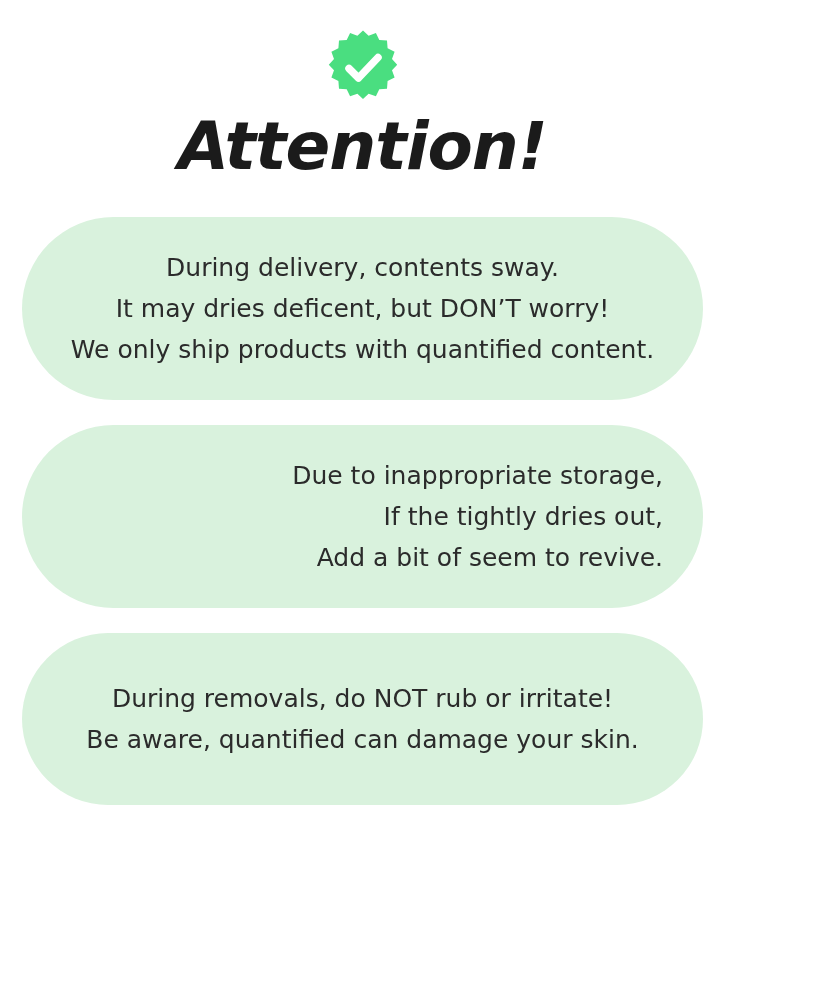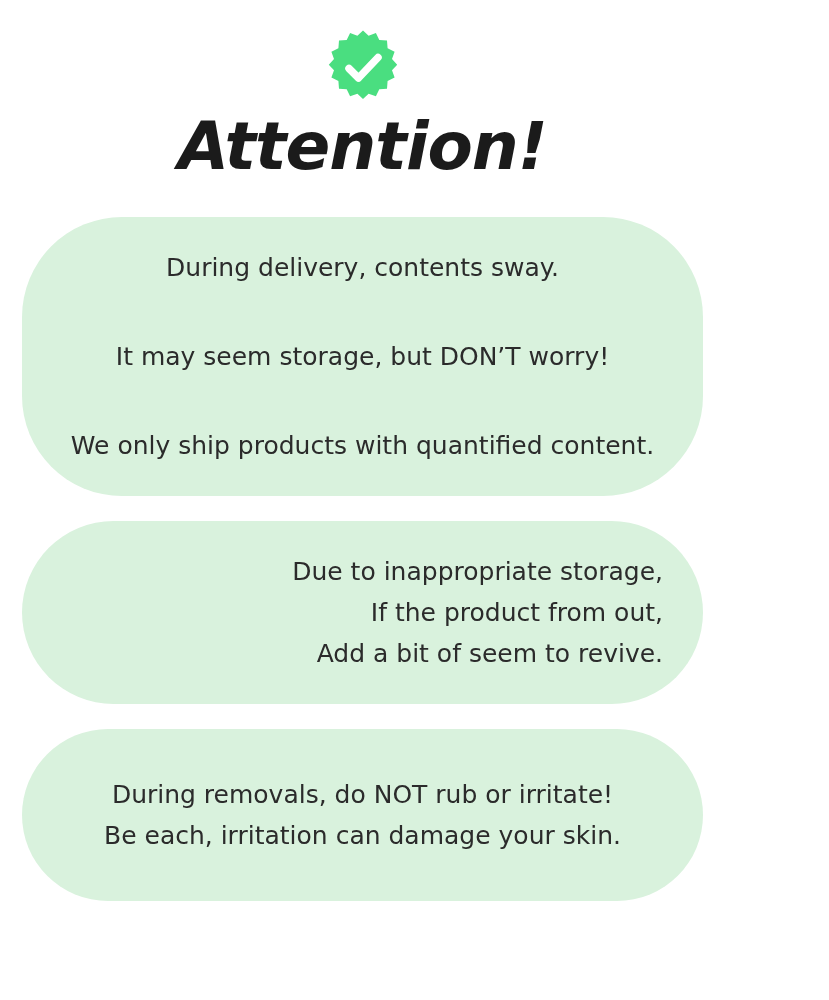--- a/index.html
+++ b/index.html
@@ -65,21 +65,21 @@
   }
   .card-line {
     font-family: "DejaVu Sans", sans-serif;
     font-size: 25px;
     font-weight: 400;
     color: #2b2b2b;
     line-height: 1.64;
     text-align: center;
     white-space: nowrap;
   }
-  .card:nth-child(1) { min-height: 172px; gap: 48px; }
+  .card:nth-child(1) { min-height: 172px; }
   .card:nth-child(2) { min-height: 172px; align-items: flex-end; }
   .card:nth-child(3) { min-height: 172px; }
   .card:nth-child(4) { min-height: 160px; padding-top: 34px; }
 </style>
 </head>
 <body>
 
 <div class="page">
 
   <div class="badge-wrap">
@@ -88,30 +88,30 @@
       <path fill="none" stroke="#ffffff" stroke-width="7.5" stroke-linecap="round" stroke-linejoin="round" d="M26 40.5 L35.5 50 L55 29.5"></path>
     </svg>
   </div>
 
   <div class="title">Attention!</div>
 
   <div class="cards">
 
     <div class="card">
       <div class="card-line">During delivery, contents sway.</div>
-      <div class="card-line">It may seem storage, but DON’T worry!</div>
+      <div class="card-line">It may dries deficent, but DON’T worry!</div>
       <div class="card-line">We only ship products with quantified content.</div>
     </div>
 
     <div class="card">
       <div class="card-line">Due to inappropriate storage,</div>
-      <div class="card-line">If the product from out,</div>
+      <div class="card-line">If the tightly dries out,</div>
       <div class="card-line">Add a bit of seem to revive.</div>
     </div>
 
 
     <div class="card">
       <div class="card-line">During removals, do NOT rub or irritate!</div>
-      <div class="card-line">Be each, irritation can damage your skin.</div>
+      <div class="card-line">Be aware, quantified can damage your skin.</div>
     </div>
 
   </div>
 </div>
 
 </body></html>

